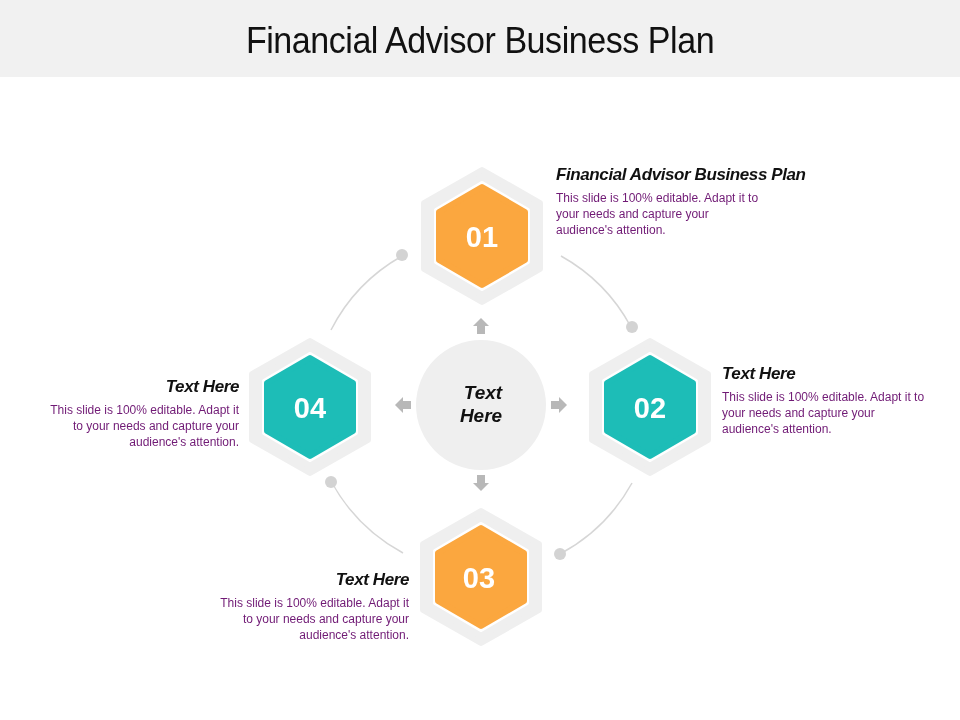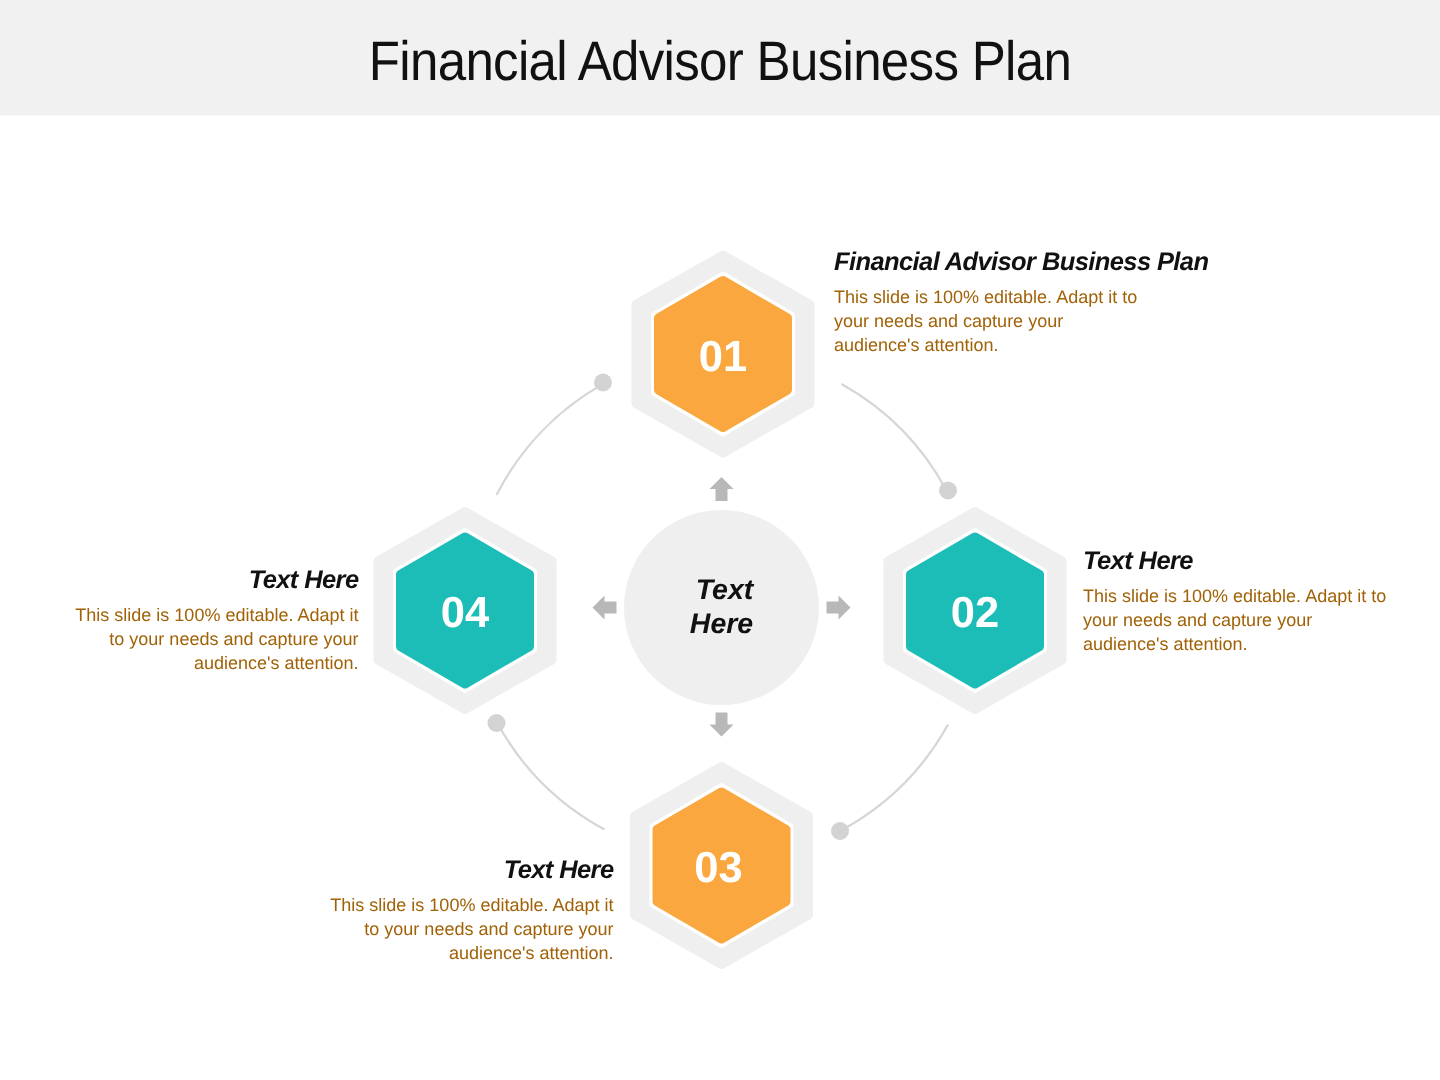--- a/index.html
+++ b/index.html
@@ -6,21 +6,21 @@
   body { width:960px; height:720px; position:relative; background:#ffffff; overflow:hidden;
          font-family:"Liberation Sans", sans-serif; }
   .header { position:absolute; left:0; top:0; width:960px; height:77px; background:#f1f1f1; }
   .title { position:absolute; left:0; top:20px; width:960px; text-align:center; font-size:37px;
            color:#111; letter-spacing:-0.5px; transform:scaleX(0.92); transform-origin:center; }
   svg.diagram { position:absolute; left:0; top:0; }
   .hexnum { font-family:"Liberation Sans", sans-serif; font-weight:bold; font-size:29px; fill:#ffffff; }
   .center-label { font-family:"Liberation Sans", sans-serif; font-weight:bold; font-style:italic; font-size:19px; fill:#111; }
   .block { position:absolute; width:240px; }
   .block .h { font-weight:bold; font-style:italic; font-size:17px; color:#111; letter-spacing:-0.4px; margin:0 0 5px 0; white-space:nowrap; }
-  .block .p { font-size:12px; line-height:16px; color:#a16207; margin:0; }
+  .block .p { font-size:12px; line-height:16px; color:#701a75; margin:0; }
   .left { text-align:right; }
   .left .p { width:200px; margin-left:auto; }
   .right .p { width:205px; }
 </style>
 </head>
 <body>
 
 <div class="header">
   <div class="title">Financial Advisor Business Plan</div>
 </div>

